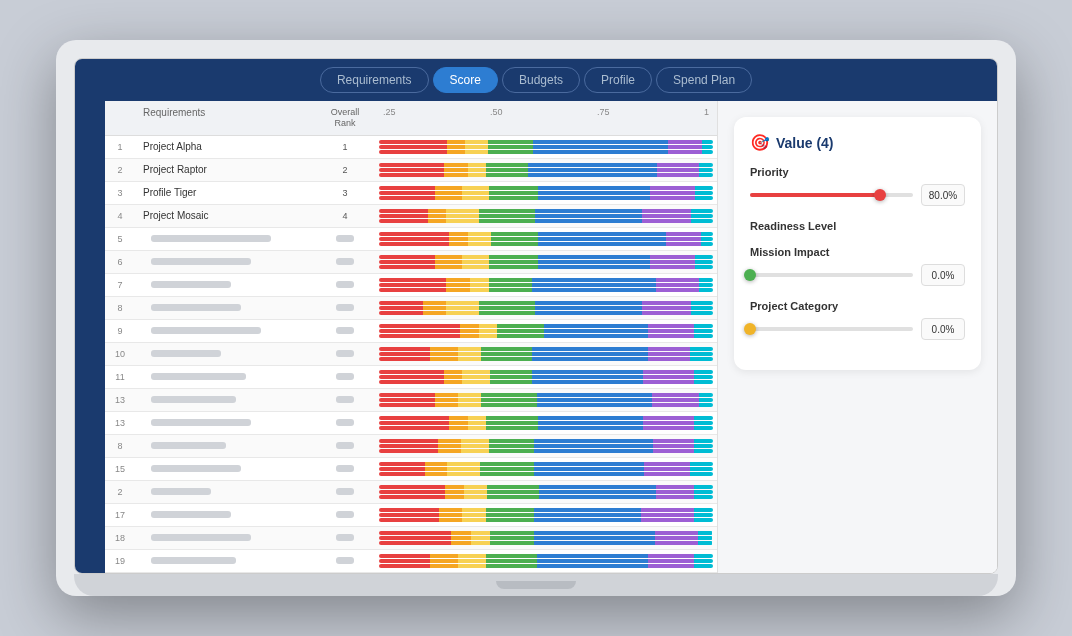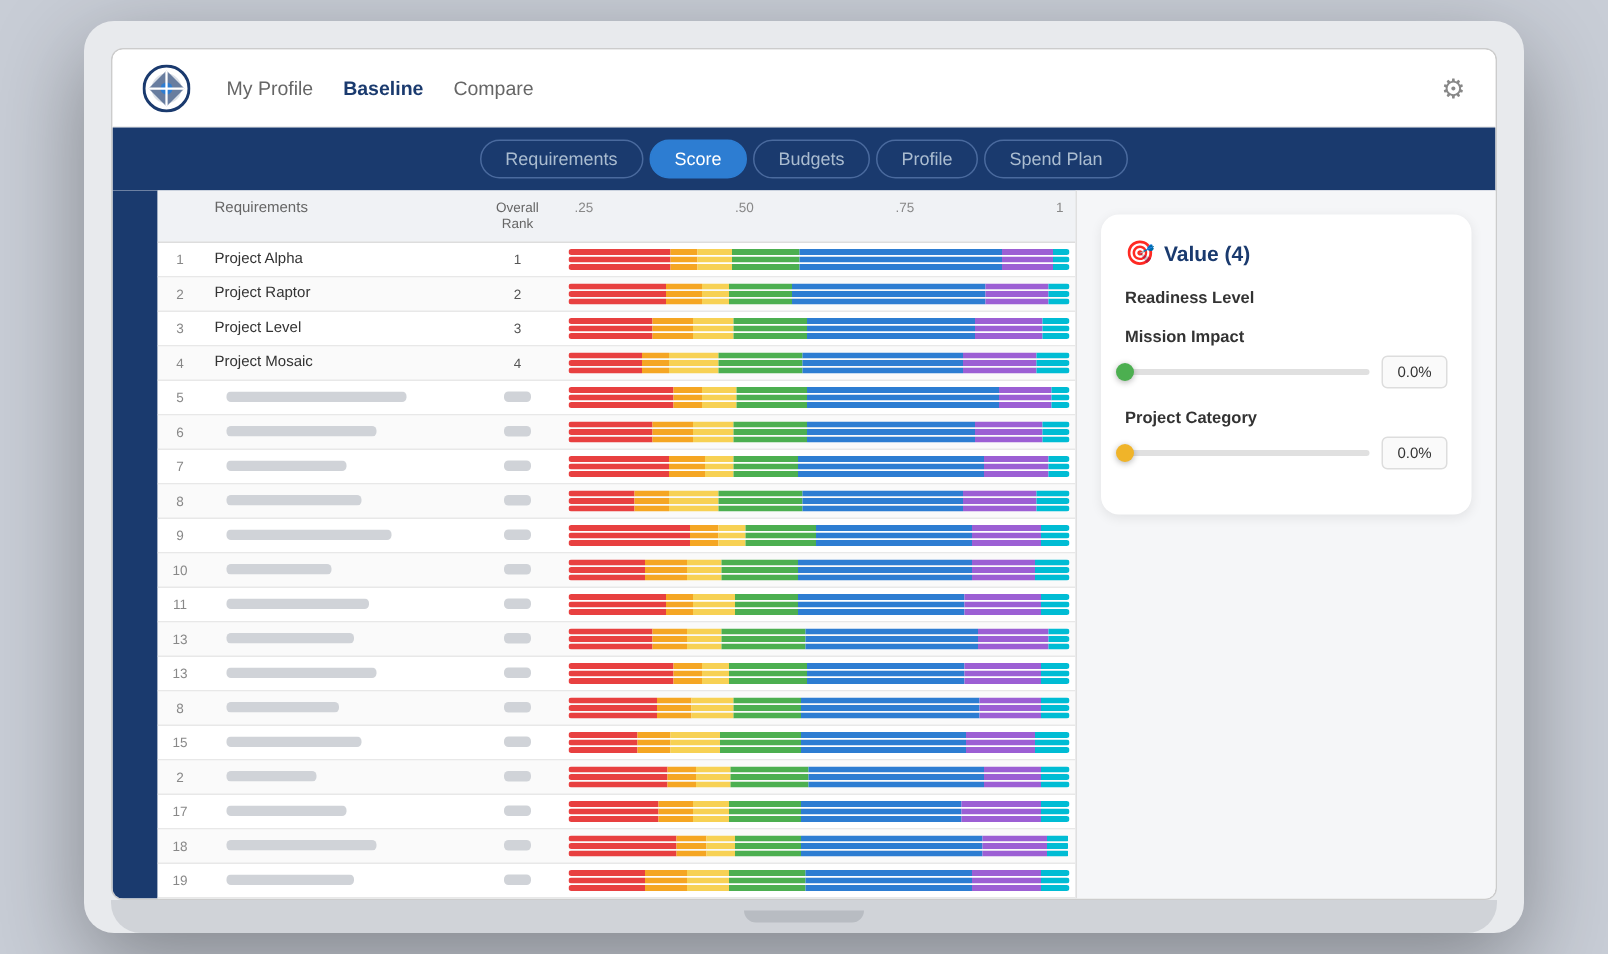--- a/index.html
+++ b/index.html
@@ -287,38 +287,20 @@
       color: #333;
       background: #fafafa;
     }
   </style>
 </head>
 <body>
 
 <div class="laptop-outer">
   <div class="laptop-screen">
 
-    <div class="navbar">
-
-      <svg class="nav-logo" viewBox="0 0 32 32" fill="none">
-        <circle cx="16" cy="16" r="15" stroke="#1a3a6e" stroke-width="2" fill="white"></circle>
-        <circle cx="16" cy="16" r="10" fill="#1a3a6e" opacity="0.15"></circle>
-        <path d="M16 4 L28 16 L16 28 L4 16 Z" fill="#1a3a6e" opacity="0.6"></path>
-        <circle cx="16" cy="16" r="4" fill="#2d7dd2"></circle>
-        <line x1="16" y1="4" x2="16" y2="28" stroke="white" stroke-width="1.5"></line>
-        <line x1="4" y1="16" x2="28" y2="16" stroke="white" stroke-width="1.5"></line>
-      </svg>
-
-      <div class="nav-links">
-        <span class="nav-link">My Profile</span>
-        <span class="nav-link active">Baseline</span>
-        <span class="nav-link">Compare</span>
-      </div>
-      <span class="nav-settings">⚙</span>
-    </div>
 
     <div class="tabbar">
       <button class="tab-btn">Requirements</button>
       <button class="tab-btn active">Score</button>
       <button class="tab-btn">Budgets</button>
       <button class="tab-btn">Profile</button>
       <button class="tab-btn">Spend Plan</button>
     </div>
 
     <div class="main-content">
@@ -409,21 +391,21 @@
                     <div class="bar-seg" style="width:12.6%;background:#4caf50"></div>
                     <div class="bar-seg" style="width:38.5%;background:#2d7dd2"></div>
                     <div class="bar-seg" style="width:12.6%;background:#9c5fd4"></div>
                     <div class="bar-seg" style="width:4.2%;background:#00bcd4"></div>
                   </div>
       </div>
     </div>
   </div>
             <div class="table-row">
     <div class="row-num">3</div>
-    <div class="row-name">Project Level</div>
+    <div class="row-name">Profile Tiger</div>
     <div class="row-rank">3</div>
     <div class="row-bars">
       <div class="bar-group">
         <div class="bar">
                     <div class="bar-seg" style="width:16.8%;background:#e84040"></div>
                     <div class="bar-seg" style="width:8.1%;background:#f5a623"></div>
                     <div class="bar-seg" style="width:8.1%;background:#f7d154"></div>
                     <div class="bar-seg" style="width:14.8%;background:#4caf50"></div>
                     <div class="bar-seg" style="width:33.6%;background:#2d7dd2"></div>
                     <div class="bar-seg" style="width:13.4%;background:#9c5fd4"></div>
@@ -1094,20 +1076,30 @@
 
       <div class="right-panel">
         <div class="panel-card">
           <div class="panel-title">
             <span class="panel-title-icon">🎯</span>
             <span>Value (4)</span>
           </div>
 
           <div id="sliders-container">
               <div class="slider-row">
+    <div class="slider-label">Priority</div>
+    <div class="slider-control">
+      <div class="slider-track">
+        <div class="slider-fill" style="width:80%;background:#e84040"></div>
+        <div class="slider-thumb" style="left:calc(80% - 6px);background:#e84040;box-shadow:0 1px 4px rgba(0,0,0,0.3);"></div>
+      </div>
+      <div class="slider-value-box">80.0%</div>
+    </div>
+  </div>
+              <div class="slider-row">
     <div class="slider-label">Readiness Level</div>
   </div>
               <div class="slider-row">
     <div class="slider-label">Mission Impact</div>
     <div class="slider-control">
       <div class="slider-track">
         <div class="slider-fill" style="width:0%;background:#4caf50"></div>
         <div class="slider-thumb" style="left:calc(0% - 6px);background:#4caf50;box-shadow:0 1px 4px rgba(0,0,0,0.3);"></div>
       </div>
       <div class="slider-value-box">0.0%</div>

